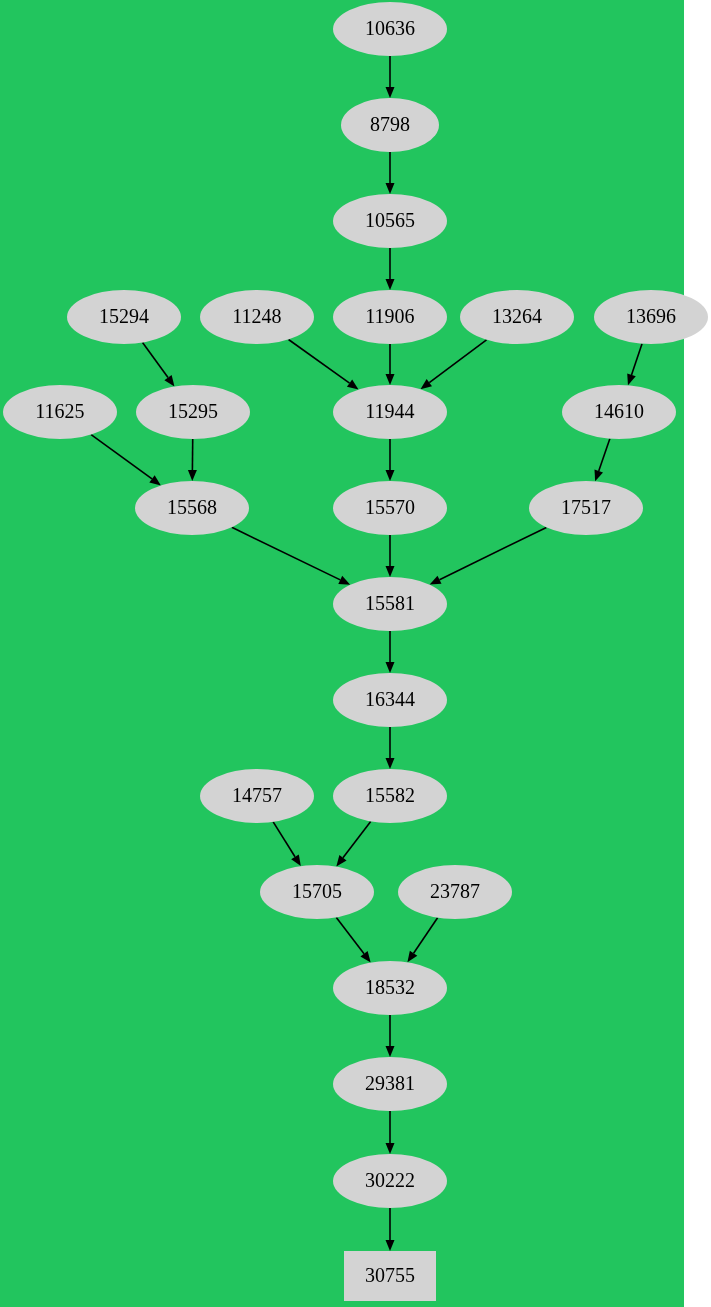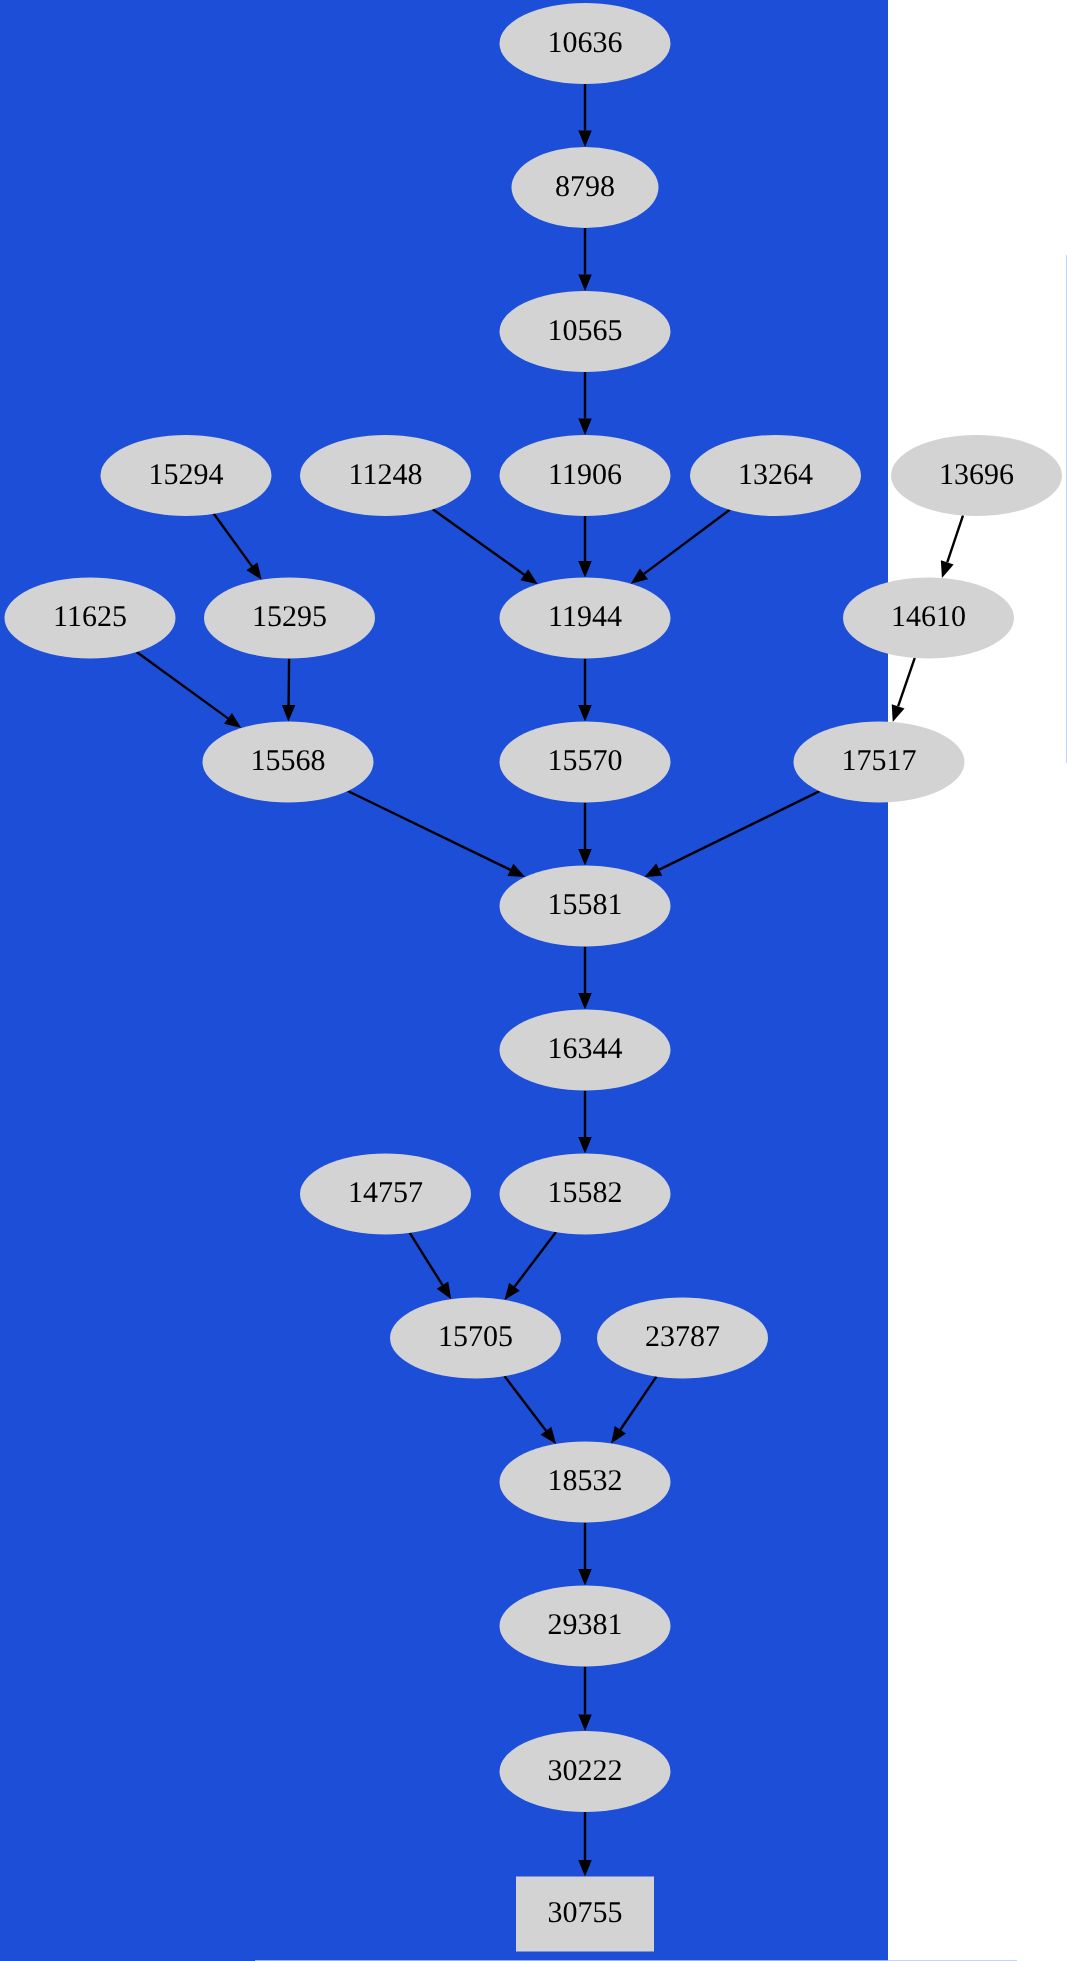--- a/index.html
+++ b/index.html
@@ -8,23 +8,23 @@
     background: #ffffff;
   }
   body {
     width: 711px;
     height: 1307px;
     font-family: "Liberation Serif", "DejaVu Serif", serif;
     overflow: hidden;
   }
   #graph-root {
     position: relative;
-    width: 592px;
+    width: 684px;
     height: 1307px;
-    background: #1d4ed8;
+    background: #22c55e;
   }
   #graph-svg {
     position: absolute;
     top: 0;
     left: 0;
     width: 711px;
     height: 1307px;
     display: block;
   }
   .node-label {

